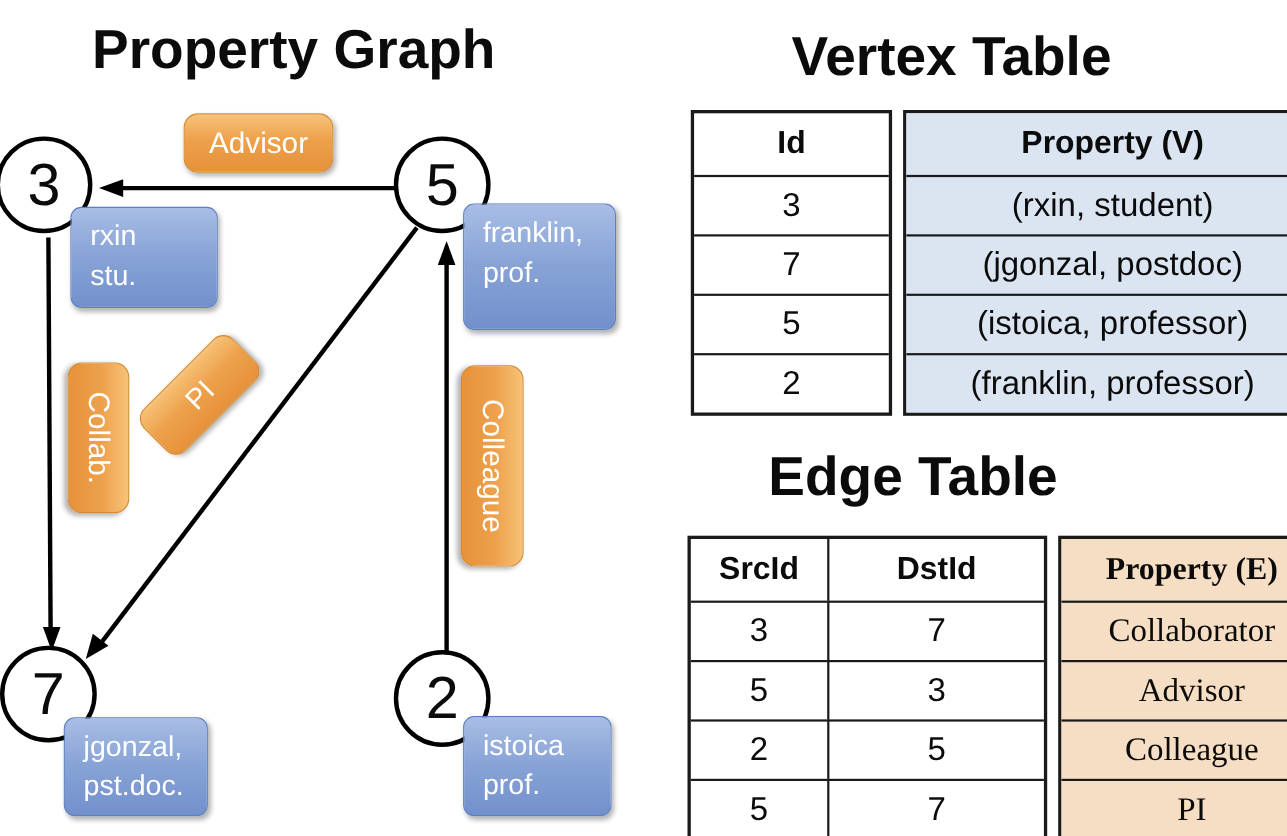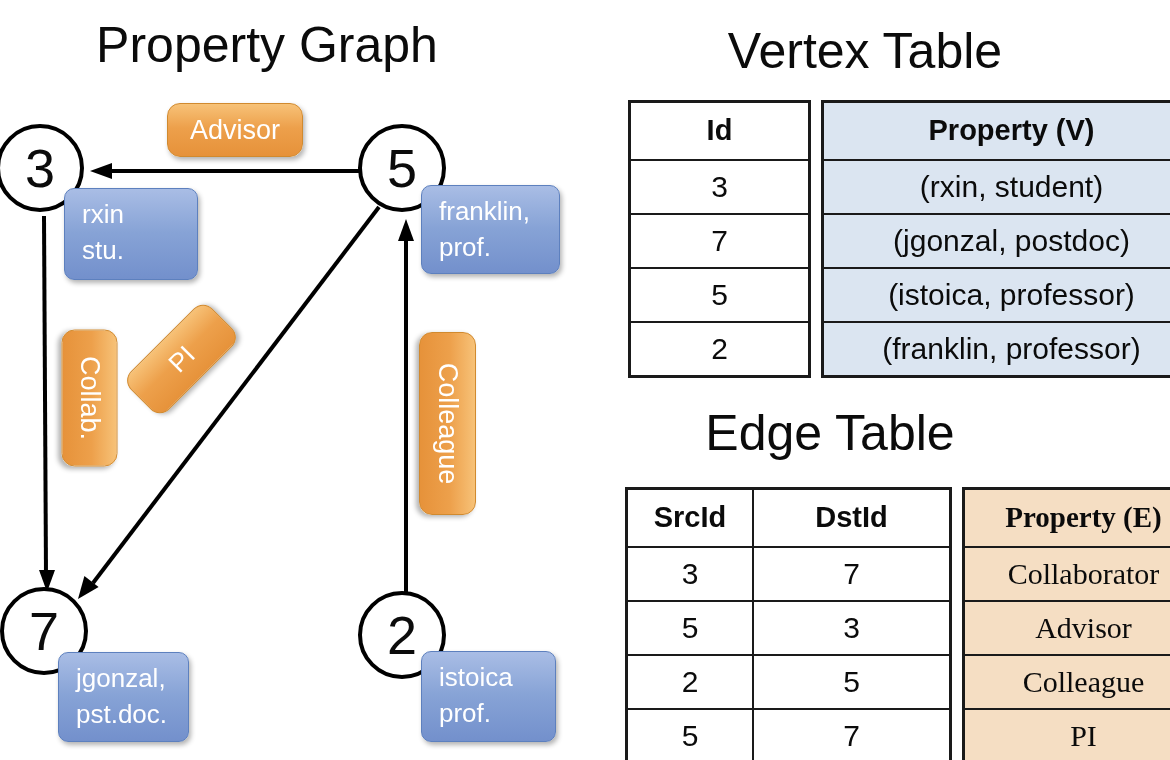--- a/index.html
+++ b/index.html
@@ -5,21 +5,21 @@
   :root{
     --orange-top:#f7c278; --orange-mid:#eda04b; --orange-bot:#e6923a; --orange-border:#d18a2f;
     --blue-top:#a9bde5; --blue-mid:#87a3d6; --blue-bot:#7390cc; --blue-border:#5d80be;
     --vprop-bg:#dbe5f1; --eprop-bg:#f5dec3; --line:#000000; --border:#1a1a1a;
   }
   *{margin:0;padding:0;box-sizing:border-box;}
   html,body{background:#ffffff;}
   body{font-family:"Liberation Sans", sans-serif; color:#111;}
   #canvas{position:relative;width:1170px;height:760px;background:#fff;overflow:hidden;}
 
-  .big-title{position:absolute;font-size:50px;font-weight:400;letter-spacing:0px;color:#0b0b0b;text-align:center;white-space:nowrap;}
+  .big-title{position:absolute;font-size:50px;font-weight:700;letter-spacing:0px;color:#0b0b0b;text-align:center;white-space:nowrap;}
 
   
   #edges{position:absolute;left:0;top:0;z-index:1;}
   .node{position:absolute;width:88px;height:88px;border:4px solid #000;border-radius:50%;background:#fff;z-index:2;
         display:flex;align-items:center;justify-content:center;font-size:54px;font-weight:300;color:#0b0b0b;}
   .vcard{position:absolute;z-index:3;border-radius:10px;color:#fff;font-size:26px;line-height:1.38;
         padding:8px 8px 6px 17px;border:1.5px solid var(--blue-border);
         background:linear-gradient(180deg,var(--blue-top) 0%,var(--blue-mid) 48%,var(--blue-bot) 100%);
         box-shadow:2px 3px 5px rgba(0,0,0,0.30);}
   .epill{position:absolute;z-index:3;border-radius:13px;color:#fff;font-size:27px;
@@ -70,21 +70,21 @@
     <span>7</span>
   </div>
   <div class="node" style="left:358px;top:591px;">
     <span>2</span>
   </div>
 
   <div class="vcard" style="left:64px;top:188px;width:134px;height:92px;">
     <div>rxin</div>
     <div>stu.</div>
   </div>
-  <div class="vcard" style="left:421px;top:185px;width:139px;height:89px;">
+  <div class="vcard" style="left:421px;top:185px;width:139px;height:115px;">
     <div>franklin,</div>
     <div>prof.</div>
   </div>
   <div class="vcard" style="left:58px;top:652px;width:131px;height:90px;">
     <div>jgonzal,</div>
     <div>pst.doc.</div>
   </div>
   <div class="vcard" style="left:421px;top:651px;width:135px;height:91px;">
     <div>istoica</div>
     <div>prof.</div>

